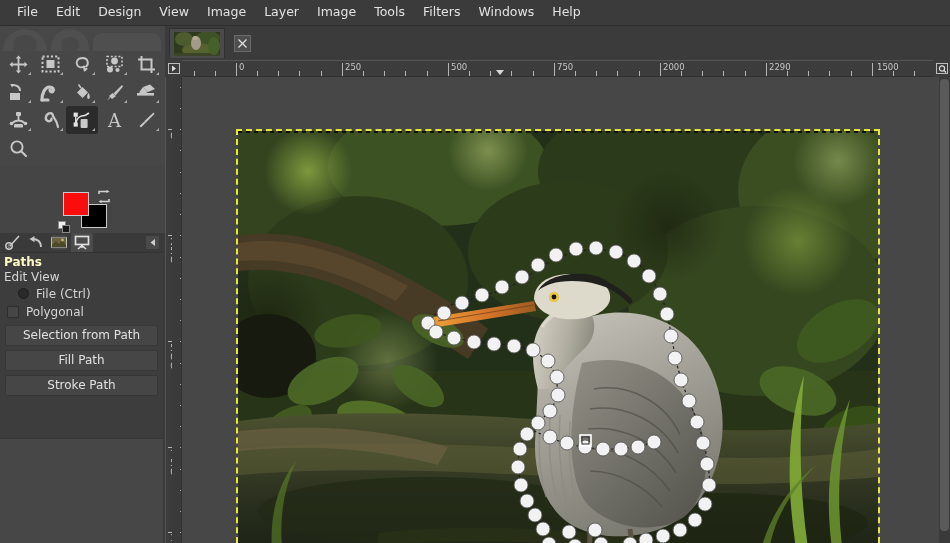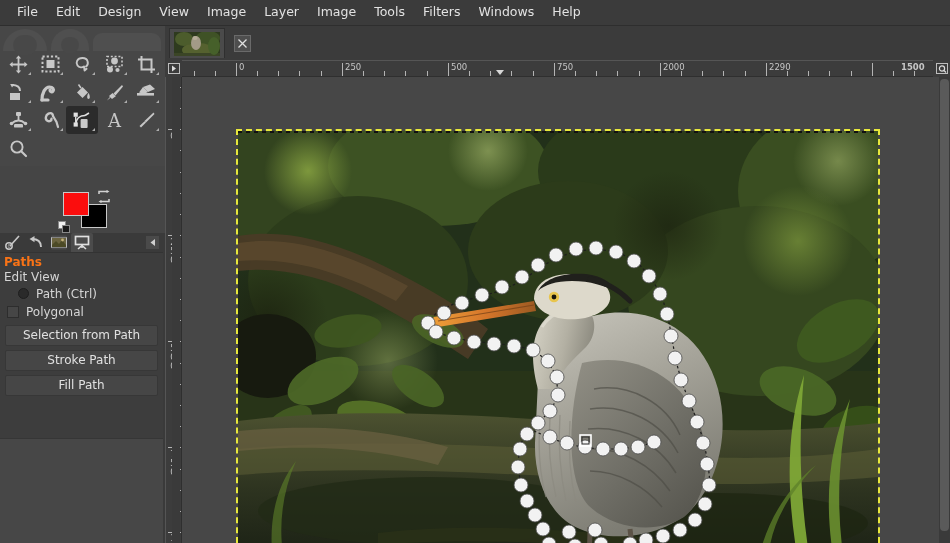--- a/index.html
+++ b/index.html
@@ -91,21 +91,21 @@
     border-radius: 2px 2px 0 0;
   }
   .opt-tab.active { background: #4b4b4b; }
   #tab-menu-btn {
     position: absolute; right: 4px; top: 3px;
     width: 13px; height: 13px; background: #4a4a4a;
     display: flex; align-items: center; justify-content: center;
     cursor: default;
   }
   #opt-body { padding: 2px 4px 0 4px; }
-  #opt-title { font-size: 12px; font-weight: bold; color: #f97316; line-height: 15px; }
+  #opt-title { font-size: 12px; font-weight: bold; color: #fef9c3; line-height: 15px; }
   #opt-editmode-label { font-size: 12px; color: #d5d5d5; line-height: 15px; }
   .radio-row {
     display: flex; align-items: center; height: 17px;
     padding-left: 14px; cursor: default;
   }
   .radio-dot {
     width: 11px; height: 11px; border-radius: 50%;
     background: #2a2a2a; border: 1px solid #1e1e1e;
     display: flex; align-items: center; justify-content: center;
     margin-right: 7px; flex: 0 0 auto;
@@ -460,31 +460,31 @@
           </svg>
         </div>
       </div>
 
       <div id="opt-body">
         <div id="opt-title">Paths</div>
         <div id="opt-editmode-label">Edit View</div>
 
         <div class="radio-row">
           <span class="radio-dot"></span>
-          <span class="radio-label">Path (Ctrl)</span>
+          <span class="radio-label">File (Ctrl)</span>
         </div>
 
         <div class="check-row">
           <span class="checkbox"></span>
           <span class="radio-label">Polygonal</span>
         </div>
 
         <button class="opt-btn">Selection from Path</button>
+        <button class="opt-btn">Fill Path</button>
         <button class="opt-btn">Stroke Path</button>
-        <button class="opt-btn">Fill Path</button>
       </div>
     </div>
 
     <div id="bottom-filler"></div>
     <div id="leftdock-edge"></div>
   </div>
 
   <div id="imagewin">
 
     <div id="tabstrip">
@@ -525,21 +525,21 @@
       <div class="rlabel" style="left:180px;top:3px;">250</div>
       <div class="rtick" style="left:283px;top:3px;width:1px;height:13px;"></div>
       <div class="rlabel" style="left:286px;top:3px;">500</div>
       <div class="rtick" style="left:389px;top:3px;width:1px;height:13px;"></div>
       <div class="rlabel" style="left:392px;top:3px;">750</div>
       <div class="rtick" style="left:495px;top:3px;width:1px;height:13px;"></div>
       <div class="rlabel" style="left:498px;top:3px;">2000</div>
       <div class="rtick" style="left:601px;top:3px;width:1px;height:13px;"></div>
       <div class="rlabel" style="left:604px;top:3px;">2290</div>
       <div class="rtick" style="left:707px;top:3px;width:1px;height:13px;"></div>
-      <div class="rlabel" style="left:736px;top:3px;font-weight:bold;">1500</div>
+      <div class="rlabel" style="left:712px;top:3px;">1500</div>
 
       <div class="rtick" style="left:29px;top:11px;width:1px;height:5px;"></div>
       <div class="rtick" style="left:50px;top:11px;width:1px;height:5px;"></div>
       <div class="rtick" style="left:92px;top:11px;width:1px;height:5px;"></div>
       <div class="rtick" style="left:113px;top:11px;width:1px;height:5px;"></div>
       <div class="rtick" style="left:134px;top:11px;width:1px;height:5px;"></div>
       <div class="rtick" style="left:156px;top:11px;width:1px;height:5px;"></div>
       <div class="rtick" style="left:198px;top:11px;width:1px;height:5px;"></div>
       <div class="rtick" style="left:219px;top:11px;width:1px;height:5px;"></div>
       <div class="rtick" style="left:240px;top:11px;width:1px;height:5px;"></div>

